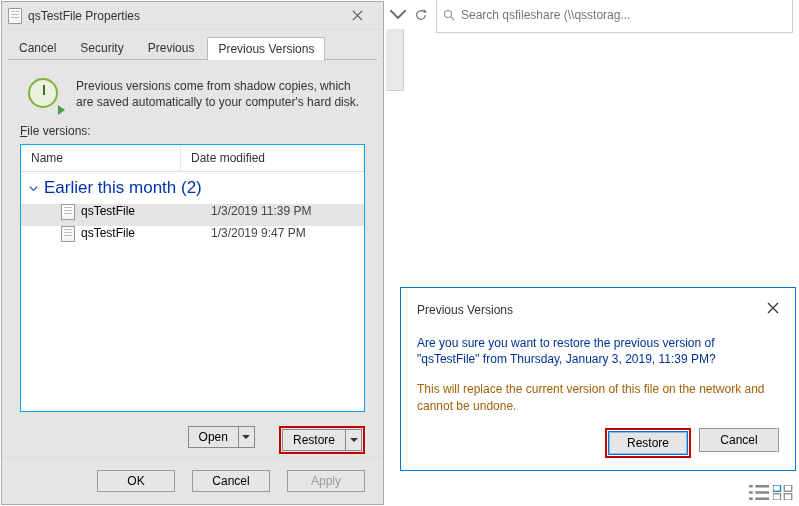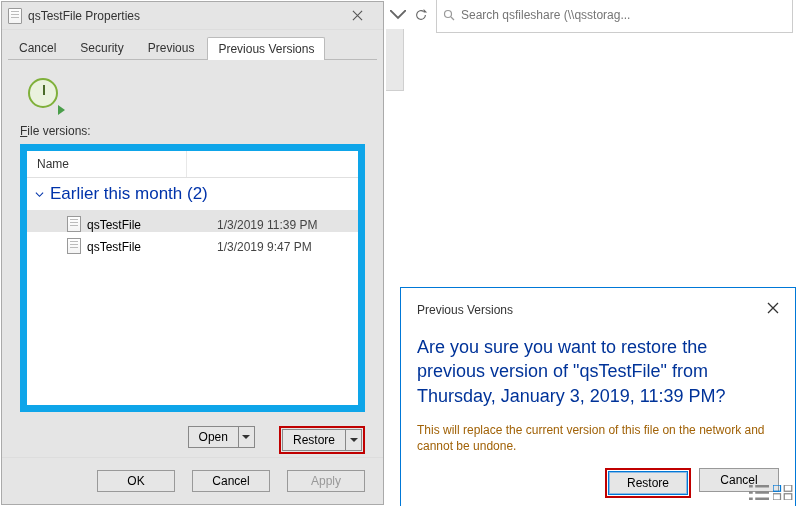--- a/index.html
+++ b/index.html
@@ -22,28 +22,28 @@
 .info-row { display: flex; padding: 18px 18px 8px 26px; gap: 14px; align-items: flex-start; }
 .info-icon { width: 34px; height: 34px; position: relative; flex: none; }
 .info-icon .clock { width: 30px; height: 30px; border: 2px solid #7fb03a; border-radius: 50%; position: relative; background: #eaf2de; }
 .info-icon .clock::before { content: ""; position: absolute; left: 13px; top: 5px; width: 2px; height: 10px; background: #4a6b2a; }
 .info-icon .arrow { position: absolute; right: -3px; bottom: -3px; width: 0; height: 0; border-left: 7px solid #4a9e4a; border-top: 5px solid transparent; border-bottom: 5px solid transparent; }
 .info-text { font-size: 12px; color: #333; line-height: 1.35; }
 
 .fv-label { padding: 4px 18px 2px 18px; font-size: 12px; color: #333; }
 .fv-label u { text-decoration: underline; }
 
-.list-frame { margin: 4px 18px 8px 18px; border: 7px solid #0ea5e9; height: 268px; background: #fff; }
+.list-frame { margin: 4px 18px 8px 18px; border: 1px solid #0ea5e9; height: 268px; background: #fff; }
 .list-head { display: flex; border-bottom: 1px solid #e0e0e0; }
 .list-head .col { padding: 6px 10px; font-size: 12px; color: #333; border-right: 1px solid #e8e8e8; }
 .col-name { width: 160px; }
 .col-date { flex: 1; }
 .group { padding: 6px 8px; color: #0033aa; font-size: 17px; display: flex; align-items: center; gap: 6px; }
 .group .chev { width: 9px; height: 9px; }
-.row { display: flex; align-items: flex-end; height: 22px; padding-left: 40px; font-size: 12px; }
+.row { display: flex; align-items: flex-start; height: 22px; padding-left: 40px; font-size: 12px; }
 .row.sel { background: #e4e4e4; }
 .row .ficon { width: 14px; height: 16px; border: 1px solid #999; margin-right: 6px; background: linear-gradient(#fff,#f4f4f4); position: relative; }
 .row .ficon::before { content: ""; position: absolute; left: 2px; top: 2px; right: 2px; height: 1px; background: #bbb; box-shadow: 0 3px 0 #bbb, 0 6px 0 #bbb; }
 .row .fname { width: 130px; }
 .row .fdate { color: #444; }
 
 .list-footer { display: flex; justify-content: flex-end; gap: 24px; padding: 6px 18px 0 18px; }
 .split-btn { display: flex; border: 1px solid #888; background: #e6e6e6; height: 22px; }
 .split-btn .lbl { padding: 0 10px; display: flex; align-items: center; font-size: 12px; }
 .split-btn .arr { width: 16px; border-left: 1px solid #888; display: flex; align-items: center; justify-content: center; }
@@ -63,21 +63,21 @@
 .search-box input { border: none; outline: none; flex: 1; font-size: 12px; color: #777; background: transparent; }
 
 
 .pane-edge { position: absolute; left: 386px; top: 29px; width: 18px; height: 62px; background: #e8e8e8; border-right: 1px solid #cfcfcf; border-bottom: 1px solid #cfcfcf; }
 
 
 .confirm { position: absolute; left: 400px; top: 287px; width: 396px; border: 1px solid #0078d7; background: #fff; padding: 14px 16px 12px 16px; }
 .confirm .chead { display: flex; justify-content: space-between; align-items: center; margin-bottom: 18px; }
 .confirm .chead .ct { font-size: 12px; color: #333; }
 .confirm .chead .cx svg { width: 12px; height: 12px; }
-.confirm .q { color: #003399; font-size: 18px; line-height: 1.35; margin-bottom: 14px; }
+.confirm .q { color: #003399; font-size: 12px; line-height: 1.35; margin-bottom: 14px; }
 .confirm .warn { font-size: 12px; color: #a16207; line-height: 1.35; margin-bottom: 14px; }
 .confirm .cbtns { display: flex; justify-content: flex-end; gap: 8px; }
 .confirm .cbtn { width: 80px; height: 24px; border: 1px solid #999; background: #e6e6e6; display: flex; align-items: center; justify-content: center; font-size: 12px; }
 .confirm .restore-hl { border: 2px solid #c00000; padding: 1px; }
 .confirm .restore-hl .cbtn { border-color: #0078d7; box-shadow: inset 0 0 0 1px #8cb9e4; }
 
 
 .view-icons { position: absolute; right: 6px; bottom: 6px; display: flex; gap: 4px; color: #888; }
 .view-icons .vi { width: 20px; height: 16px; display: flex; align-items: center; justify-content: center; }
 
@@ -125,27 +125,29 @@
     <div class="tab">Previous</div>
     <div class="tab active">Previous Versions</div>
   </div>
   <div class="tabsep"></div>
 
   <div class="info-row">
     <div class="info-icon">
       <div class="clock"></div>
         <div class="arrow"></div>
     </div>
+    <div class="info-text">Previous versions come from shadow copies, which are saved automatically to your computer's hard disk.</div>
   </div>
 
   <div class="fv-label"><u>F</u>ile versions:</div>
 
   <div class="list-frame">
     <div class="list-head">
       <div class="col col-name">Name</div>
+      <div class="col col-date">Date modified</div>
     </div>
     <div class="group">
       <svg class="chev" viewBox="0 0 10 10">
           <path d="M1 3 L5 7 L9 3" fill="none" stroke="#0033aa" stroke-width="1.2"></path>
         </svg>
       <span>Earlier this month (2)</span>
     </div>
     <div class="row sel">
       <div class="ficon"></div>
       <div class="fname">qsTestFile</div>

